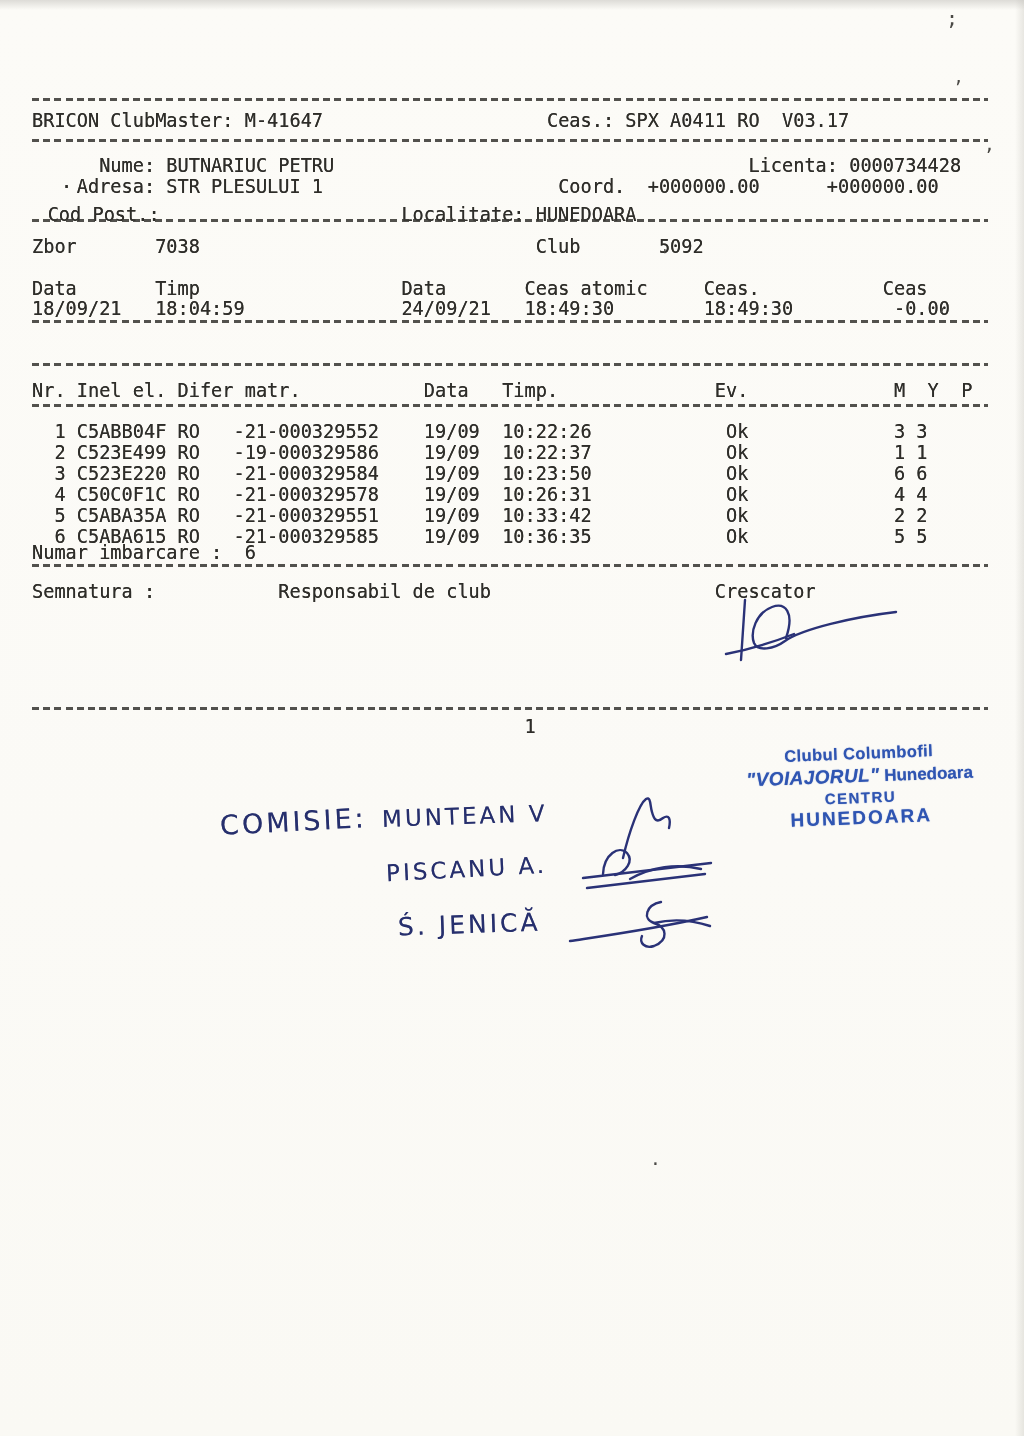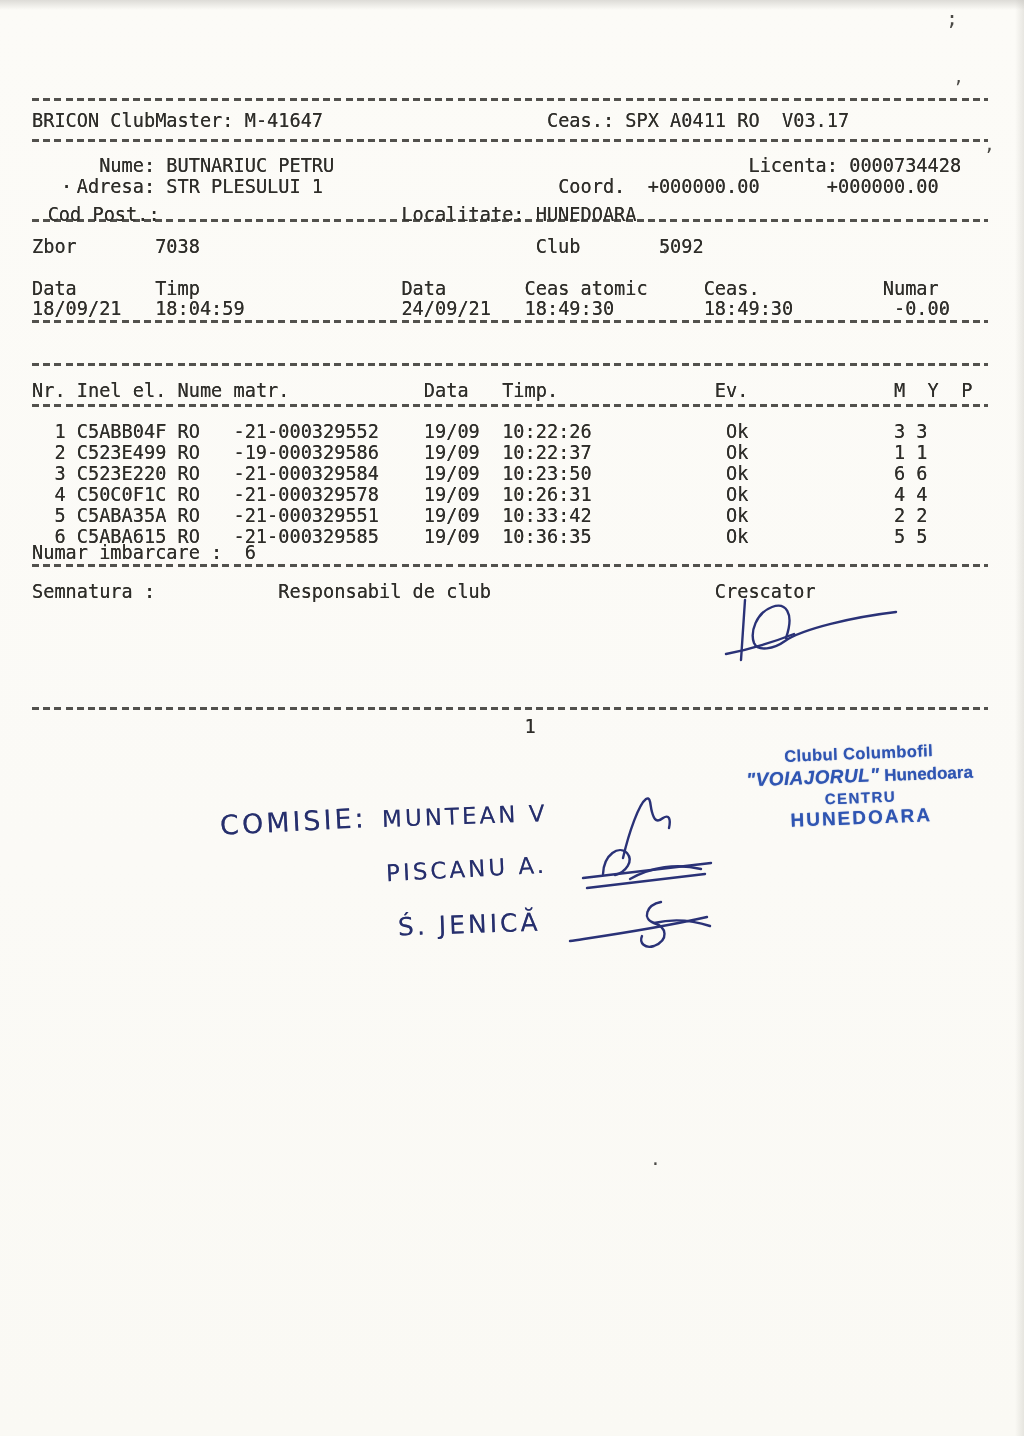--- a/index.html
+++ b/index.html
@@ -100,38 +100,38 @@
     <span style="left:11ch">7038</span>
     <span style="left:45ch">Club</span>
     <span style="left:56ch">5092</span>
   </div>
   <div class="print-line" style="top:278px">
     <span style="left:0ch">Data</span>
     <span style="left:11ch">Timp</span>
     <span style="left:33ch">Data</span>
     <span style="left:44ch">Ceas atomic</span>
     <span style="left:60ch">Ceas.</span>
-    <span style="left:76ch">Numar</span>
+    <span style="left:76ch">Ceas</span>
   </div>
   <div class="print-line" style="top:298px">
     <span style="left:0ch">18/09/21</span>
     <span style="left:11ch">18:04:59</span>
     <span style="left:33ch">24/09/21</span>
     <span style="left:44ch">18:49:30</span>
     <span style="left:60ch">18:49:30</span>
     <span style="left:77ch">-0.00</span>
   </div>
   <div class="dash" style="top:320px"></div>
 
   <div class="dash" style="top:363px"></div>
 
   <div class="print-line" style="top:380px">
     <span style="left:0ch">Nr.</span>
     <span style="left:4ch">Inel el.</span>
-    <span style="left:13ch">Nume matr.</span>
+    <span style="left:13ch">Difer matr.</span>
     <span style="left:35ch">Data</span>
     <span style="left:42ch">Timp.</span>
     <span style="left:61ch">Ev.</span>
     <span style="left:77ch">M</span>
     <span style="left:80ch">Y</span>
     <span style="left:83ch">P</span>
   </div>
   <div class="dash" style="top:404px"></div>
 
   <div class="print-line" style="top:421px">

